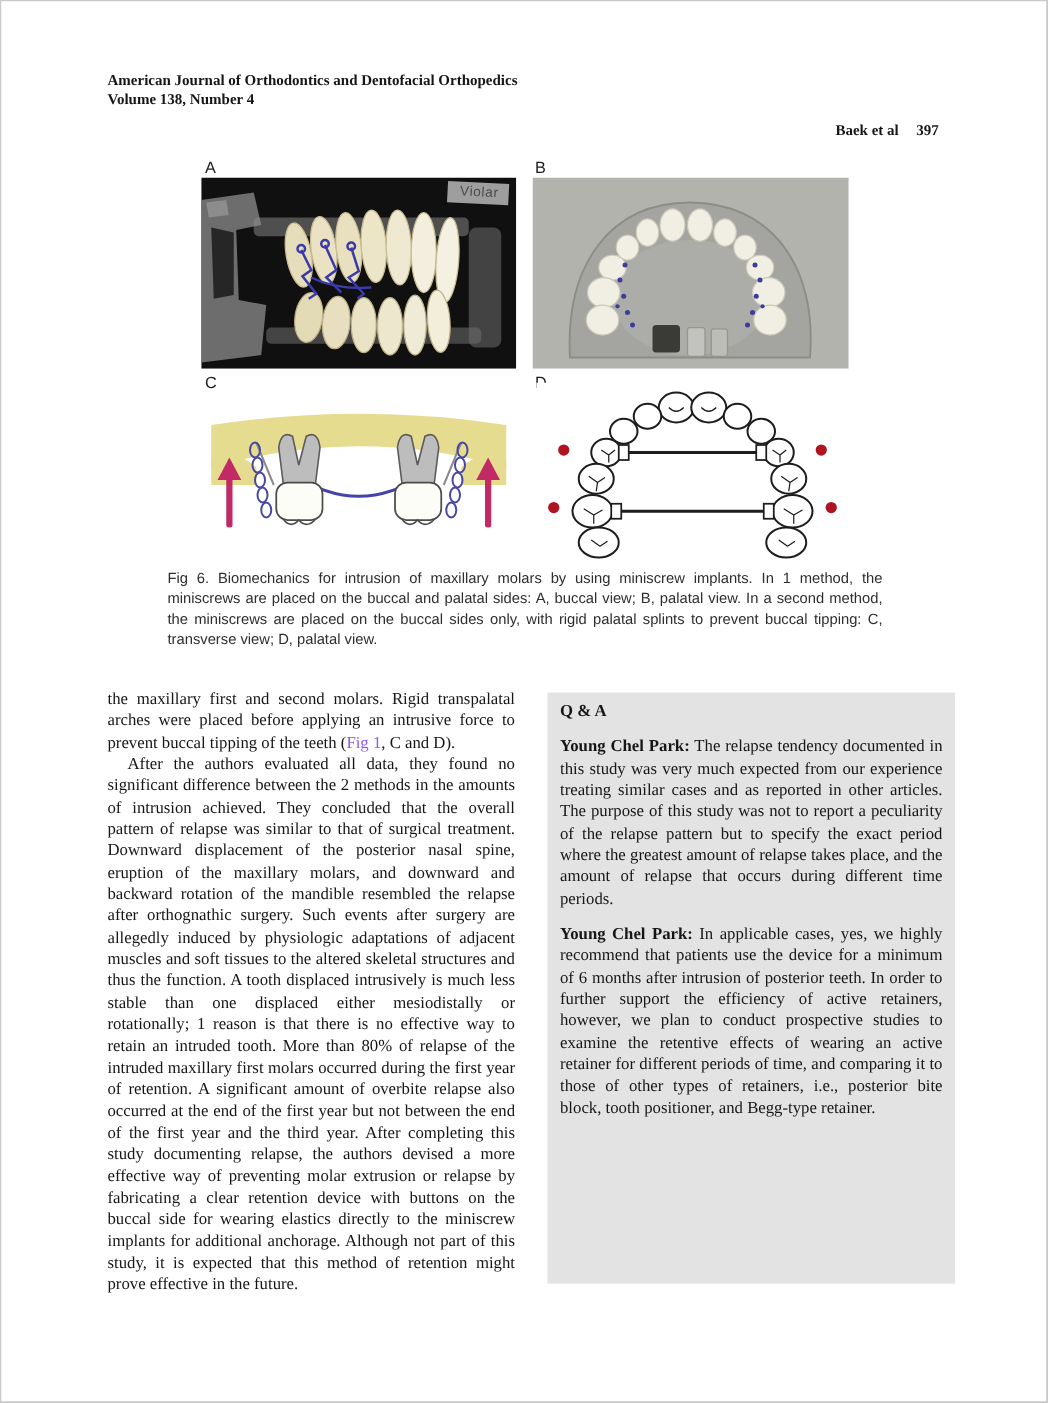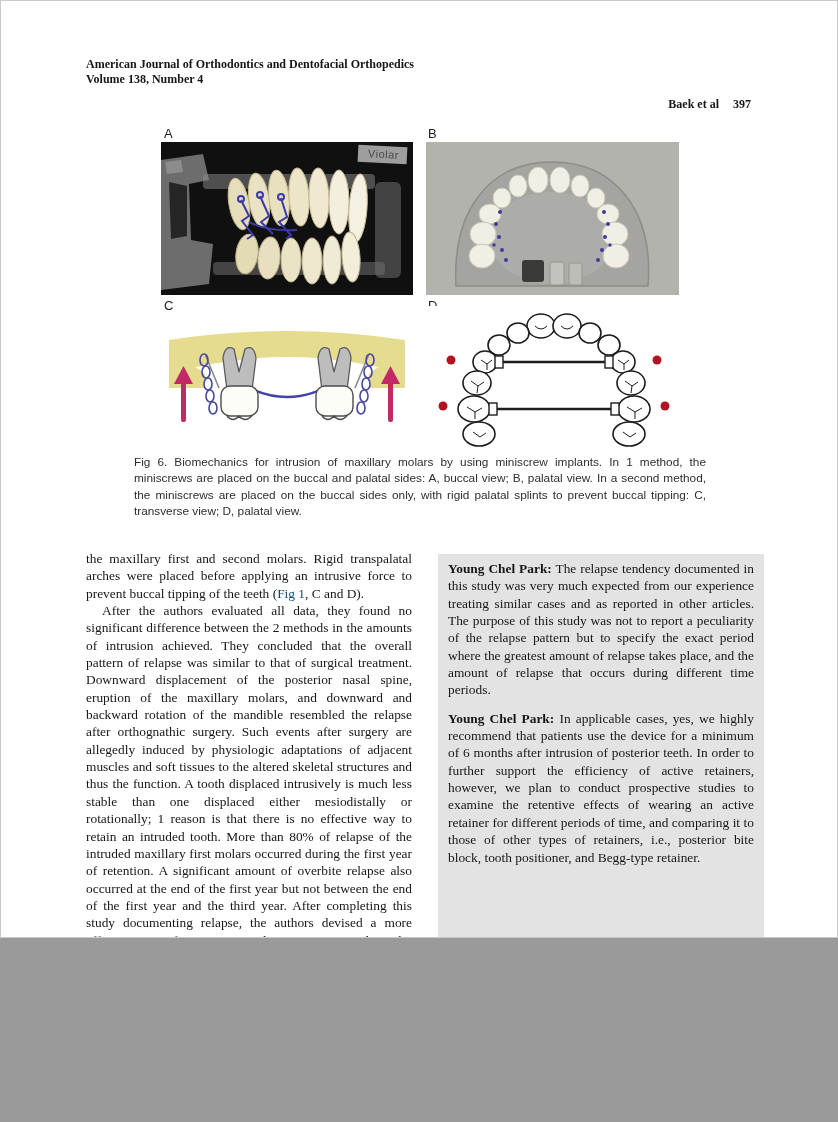--- a/index.html
+++ b/index.html
@@ -1,17 +1,17 @@
 <!DOCTYPE html>
 <html><head>
 <meta charset="utf-8">
 <style>
   html,body{margin:0;padding:0;background:#9a9a9a;}
   .page{
-    position:relative;width:838px;height:938px;margin:0 auto;
+    position:relative;width:838px;height:1122px;margin:0 auto;
     background:#ffffff;border:1px solid #c9c9c9;box-sizing:border-box;
     font-family:"Liberation Serif", serif;color:#161616;overflow:hidden;
   }
   
   .hdr-left{position:absolute;left:85px;top:56px;font-size:12px;line-height:15px;font-weight:bold;}
   .hdr-right{position:absolute;right:86px;top:56px;font-size:12px;font-weight:bold;white-space:nowrap;margin-top:40px;}
   .hdr-right .pg{margin-left:14px;}
   
   .fig{position:absolute;left:160px;top:125px;width:518px;}
   .panel-label{position:absolute;font-family:"Liberation Sans",sans-serif;font-size:13px;color:#1c1c1c;}
@@ -252,22 +252,23 @@
         </g>
       </svg>
     </div>
   </div>
 
   <div class="caption">
     <span class="figno">Fig 6.</span><span>Biomechanics for intrusion of maxillary molars by using miniscrew implants. In 1 method, the miniscrews are placed on the buccal and palatal sides: A, buccal view; B, palatal view. In a second method, the miniscrews are placed on the buccal sides only, with rigid palatal splints to prevent buccal tipping: C, transverse view; D, palatal view.</span>
   </div>
 
   <div class="colL">
-    <p><span>the maxillary first and second molars. Rigid transpalatal arches were placed before applying an intrusive force to prevent buccal tipping of the teeth (</span><span class="figlink" id="figlink" style="color: #0c4a6e;">Fig 1</span><span>, C and D).</span></p>
+    <p><span>the maxillary first and second molars. Rigid transpalatal arches were placed before applying an intrusive force to prevent buccal tipping of the teeth (</span><span class="figlink" id="figlink" style="color: #8b5cf6;">Fig 1</span><span>, C and D).</span></p>
     <p class="indent">After the authors evaluated all data, they found no significant difference between the 2 methods in the amounts of intrusion achieved. They concluded that the overall pattern of relapse was similar to that of surgical treatment. Downward displacement of the posterior nasal spine, eruption of the maxillary molars, and downward and backward rotation of the mandible resembled the relapse after orthognathic surgery. Such events after surgery are allegedly induced by physiologic adaptations of adjacent muscles and soft tissues to the altered skeletal structures and thus the function. A tooth displaced intrusively is much less stable than one displaced either mesiodistally or rotationally; 1 reason is that there is no effective way to retain an intruded tooth. More than 80% of relapse of the intruded maxillary first molars occurred during the first year of retention. A significant amount of overbite relapse also occurred at the end of the first year but not between the end of the first year and the third year. After completing this study documenting relapse, the authors devised a more effective way of preventing molar extrusion or relapse by fabricating a clear retention device with buttons on the buccal side for wearing elastics directly to the miniscrew implants for additional anchorage. Although not part of this study, it is expected that this method of retention might prove effective in the future.</p>
   </div>
 
   <div class="qa" id="qabox" style="background: rgb(227, 227, 227);">
+    <p class="qa-head">Q &amp; A</p>
     <p><b>Young Chel Park:</b><span> The relapse tendency documented in this study was very much expected from our experience treating similar cases and as reported in other articles. The purpose of this study was not to report a peculiarity of the relapse pattern but to specify the exact period where the greatest amount of relapse takes place, and the amount of relapse that occurs during different time periods.</span></p>
     <p><b>Young Chel Park:</b><span> In applicable cases, yes, we highly recommend that patients use the device for a minimum of 6 months after intrusion of posterior teeth. In order to further support the efficiency of active retainers, however, we plan to conduct prospective studies to examine the retentive effects of wearing an active retainer for different periods of time, and comparing it to those of other types of retainers, i.e., posterior bite block, tooth positioner, and Begg-type retainer.</span></p>
   </div>
 
 </div>
 
 </body></html>

